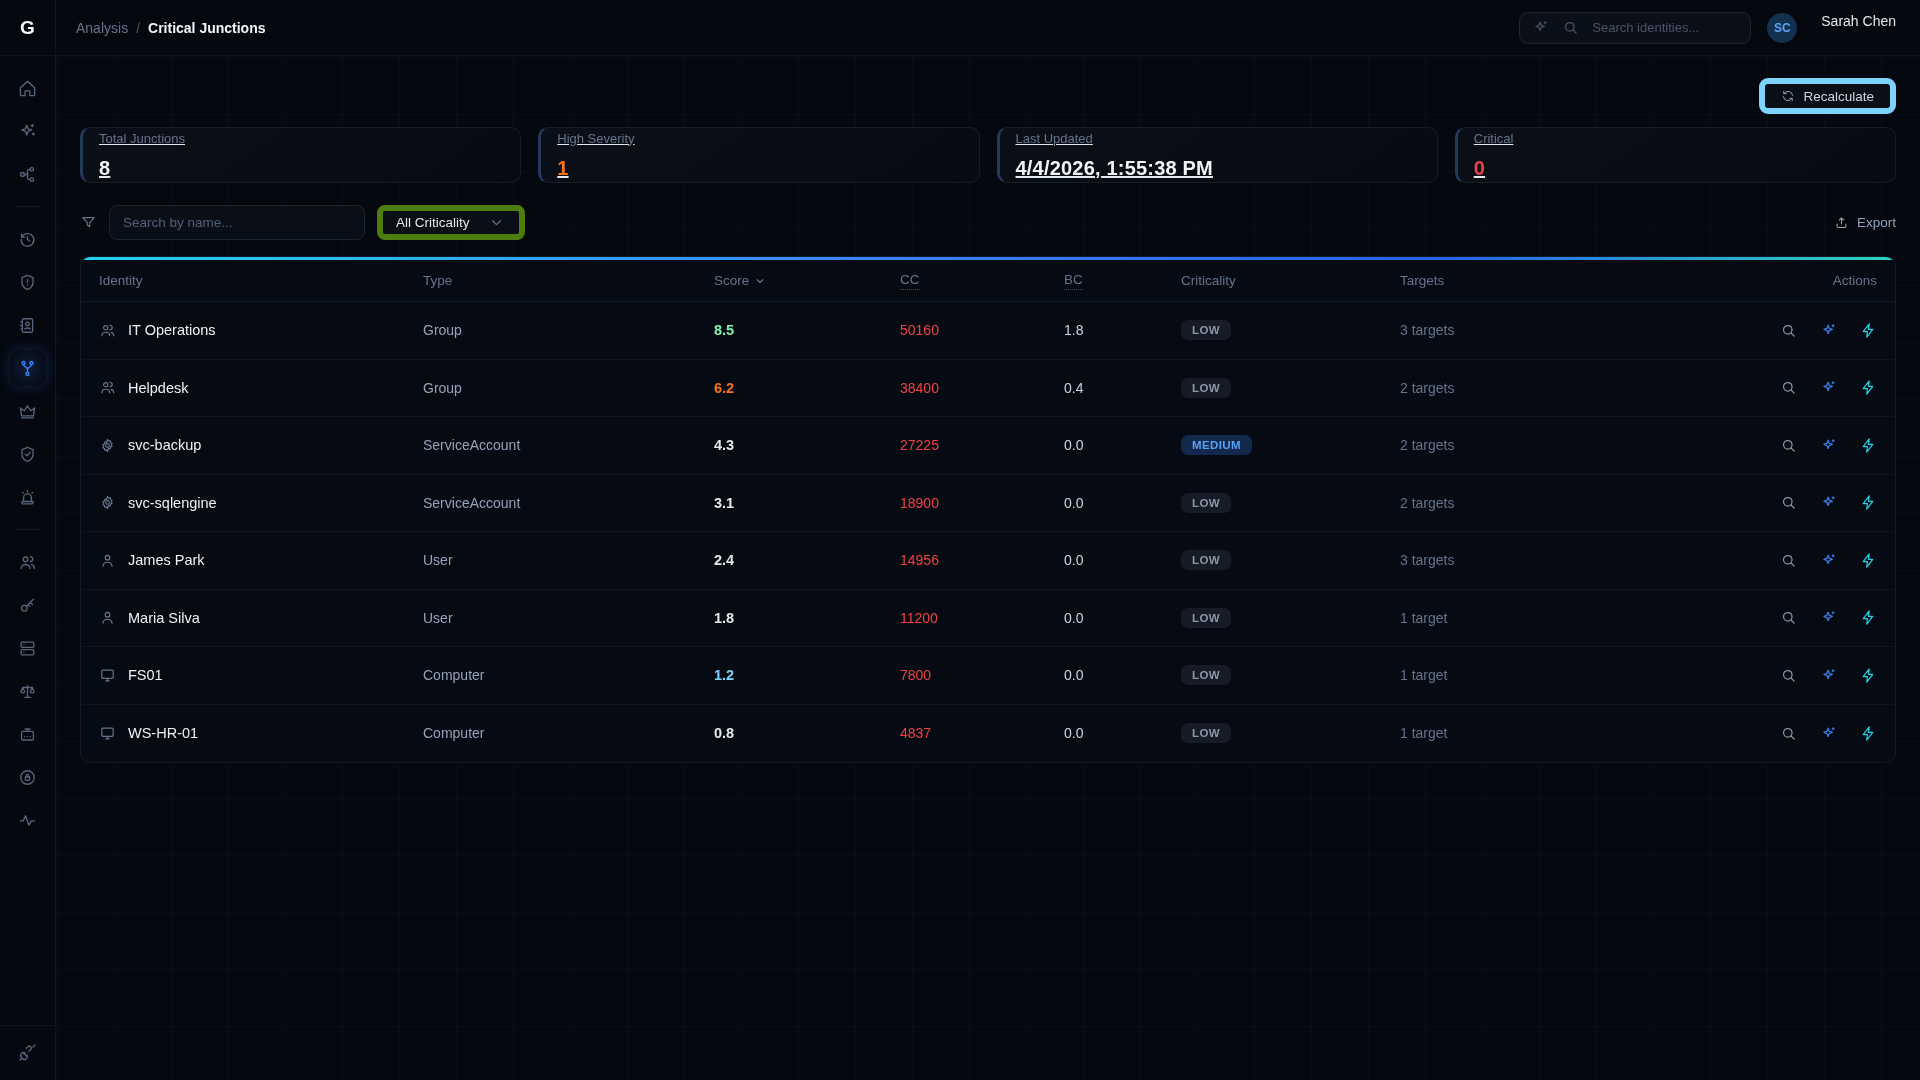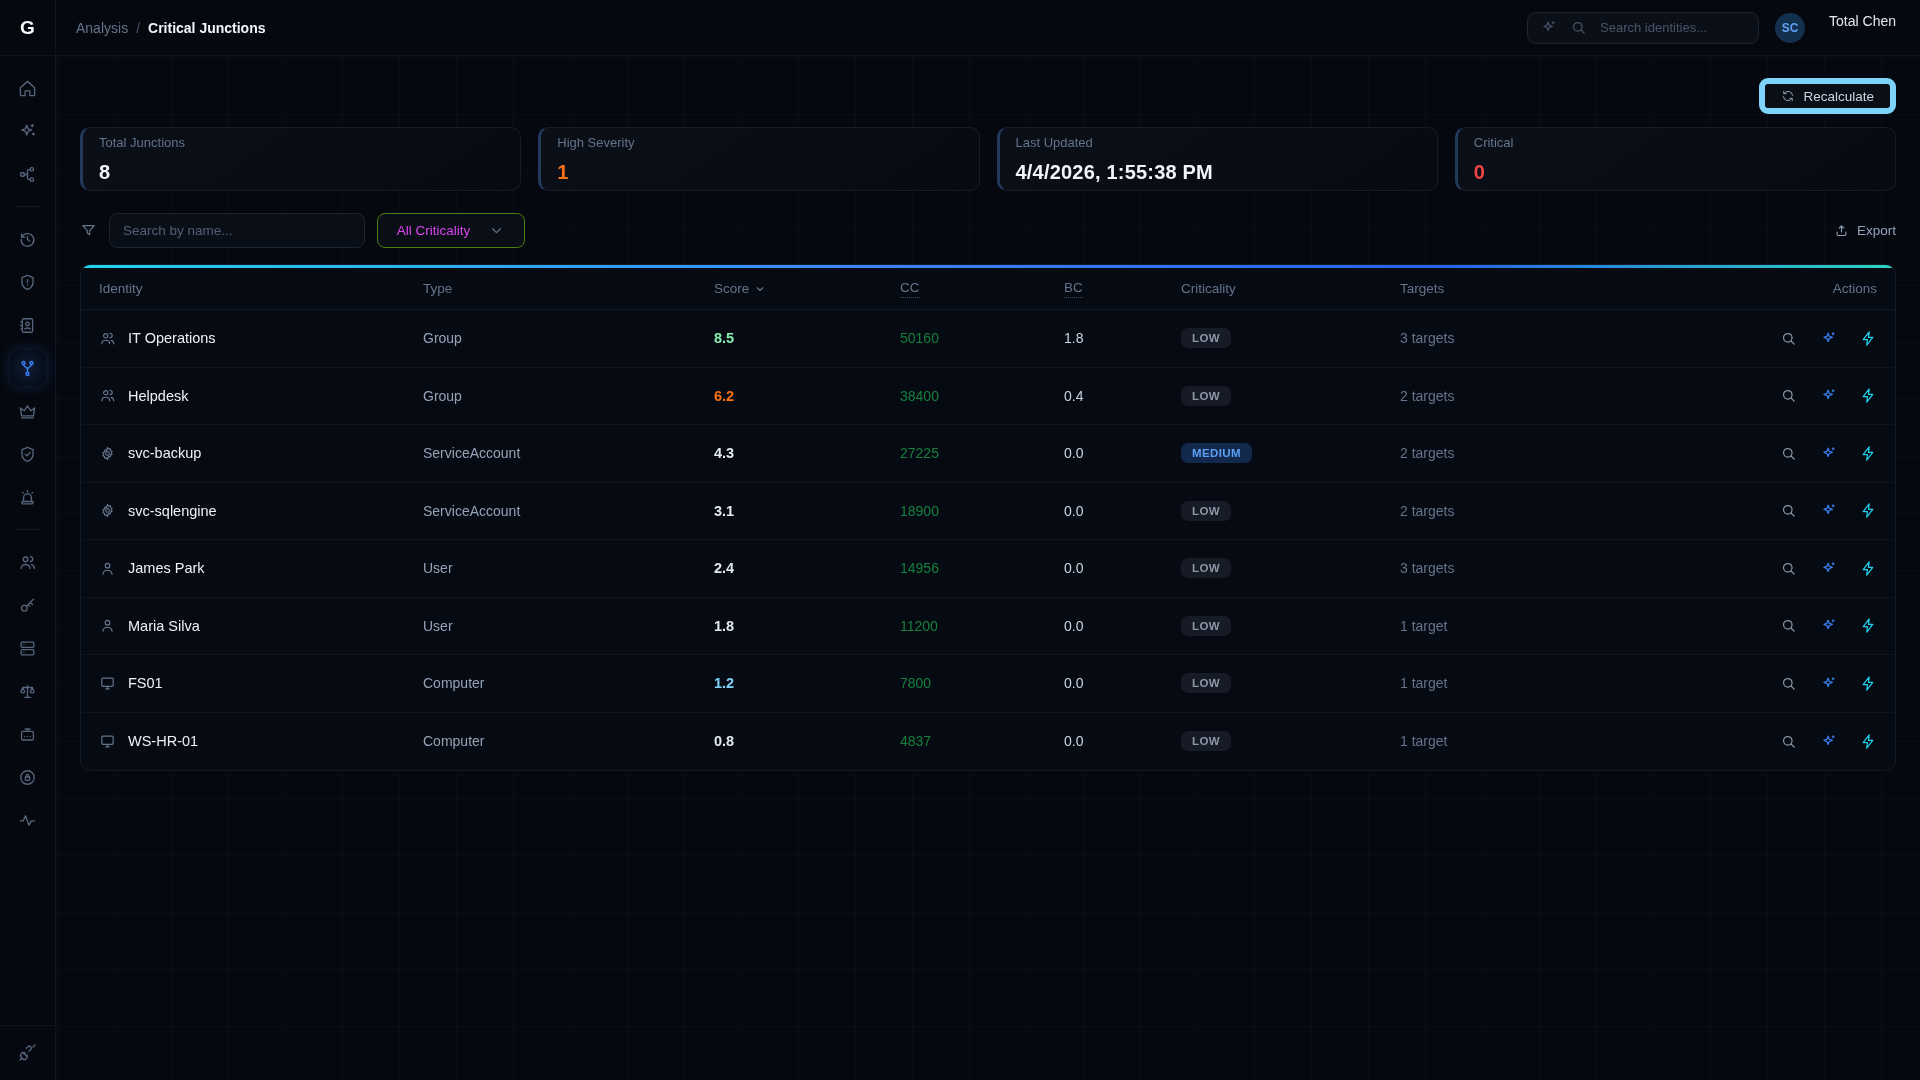--- a/index.html
+++ b/index.html
@@ -89,44 +89,44 @@
     display: flex; align-items: center; gap: 8px;
     height: 36px; padding: 0 16px;
     background: #0a0e16; border: 6px solid #7dd3fc; border-radius: 9px;
     color: #cbd5e1; font-size: 13.5px; cursor: pointer; font-family: inherit;
   }
   .btn-recalculate svg { width: 14px; height: 14px; color: #94a3b8; }
 
   
   .stats-row { display: flex; gap: 17px; margin-top: 13px; }
   .stat-card {
-    flex: 1; height: 64px; border-radius: 10px;
+    flex: 1; height: 56px; border-radius: 10px;
     background: linear-gradient(145deg, #0b0f18 0%, #070a11 100%);
     border: 1px solid #151d2b;
     border-left: 3px solid #23395e;
     padding: 12px 16px;
-    display: flex; flex-direction: column; justify-content: center; gap: 11px;
+    display: flex; flex-direction: column; justify-content: center; gap: 11px; text-decoration: underline;
   }
   .stat-label { font-size: 13px; color: #64748b; }
   .stat-value { font-size: 20px; font-weight: bold; color: #f1f5f9; letter-spacing: 0.2px; }
 
   
   .filter-row { display: flex; align-items: center; margin-top: 22px; gap: 12px; }
   .funnel { color: #64748b; }
   .name-search {
     width: 256px; height: 35px; padding: 0 13px;
     background: #0a0e16; border: 1px solid #1c2533; border-radius: 8px;
     color: #cbd5e1; font-size: 13.5px; outline: none; font-family: inherit;
   }
   .name-search::placeholder { color: #526076; }
   .crit-select {
     height: 35px; padding: 0 13px; min-width: 148px;
-    background: #0a0e16; border: 1px solid #4d7c0f; border-radius: 8px;
-    color: #d946ef; font-size: 13.5px; display: flex; align-items: center;
-    justify-content: center; gap: 18px; cursor: pointer;
+    background: #0a0e16; border: 6px solid #4d7c0f; border-radius: 8px;
+    color: #e5e5e5; font-size: 13.5px; display: flex; align-items: center;
+    justify-content: flex-start; gap: 18px; cursor: pointer;
   }
   .crit-select svg { color: #64748b; }
   .btn-export {
     margin-left: auto; display: flex; align-items: center; gap: 8px;
     background: none; border: none; color: #94a3b8; font-size: 13.5px;
     cursor: pointer; font-family: inherit;
   }
   .btn-export svg { width: 15px; height: 15px; }
 
   
@@ -148,21 +148,21 @@
   .th { font-size: 13.5px; color: #64748b; display: flex; align-items: center; gap: 5px; }
   .th .underdot { border-bottom: 1px dotted #3c4álise659; border-bottom: 1px dotted #3c4659; padding-bottom: 2px; }
   .th-actions { justify-content: flex-end; }
   .tbody .trow { height: 57.5px; border-bottom: 1px solid rgba(148,163,184,0.07); }
   .tbody .trow:last-child { border-bottom: none; }
   .cell-identity { display: flex; align-items: center; gap: 12px; color: #eef2f7; font-weight: 500; font-size: 14.5px; }
   .cell-identity .ricon { color: #64748b; }
   .cell-identity .ricon svg { width: 17px; height: 17px; }
   .cell-type { color: #94a3b8; font-size: 14px; }
   .cell-score { font-weight: bold; font-size: 14.5px; color: #e2e8f0; }
-  .cell-cc { color: #15803d; font-size: 14px; }
+  .cell-cc { color: #ef4444; font-size: 14px; }
   .cell-bc { color: #cbd5e1; font-size: 14px; }
   .badge {
     display: inline-block; padding: 4px 11px; border-radius: 7px;
     font-size: 11.5px; font-weight: bold; letter-spacing: 0.4px;
   }
   .badge-low { background: #161b25; color: #8b97a8; }
   .badge-medium { background: #12294d; color: #5ba0f6; }
   .cell-targets { color: #64748b; font-size: 14px; }
   .cell-actions { display: flex; justify-content: flex-end; gap: 23px; }
   .act-btn { background: none; border: none; cursor: pointer; padding: 0; }
@@ -192,21 +192,21 @@
       <span>
           <svg viewBox="0 0 24 24" fill="none" stroke="currentColor" stroke-width="1.7" stroke-linecap="round" stroke-linejoin="round" width="17" height="17">
             <circle cx="11" cy="11" r="6"></circle>
             <path d="M15.5 15.5L20 20"></path>
           </svg>
         </span>
       <input type="text" placeholder="Search identities..." style="">
     </div>
     <div class="user-chip">
       <div class="avatar">SC</div>
-      <span class="user-name">Total Chen</span>
+      <span class="user-name">Sarah Chen</span>
     </div>
   </div>
 </header>
 
 <aside class="sidebar">
   <div id="sidebar-items" style="display: flex; flex-direction: column; align-items: center; gap: 7px;">
       <span class="side-icon">
         <svg viewBox="0 0 24 24" fill="none" stroke="currentColor" stroke-width="1.7" stroke-linecap="round" stroke-linejoin="round" width="17" height="17">
           <path d="M3 11l9-8 9 8v9a1 1 0 0 1-1 1h-5v-6h-6v6H4a1 1 0 0 1-1-1z"></path>
         </svg>

